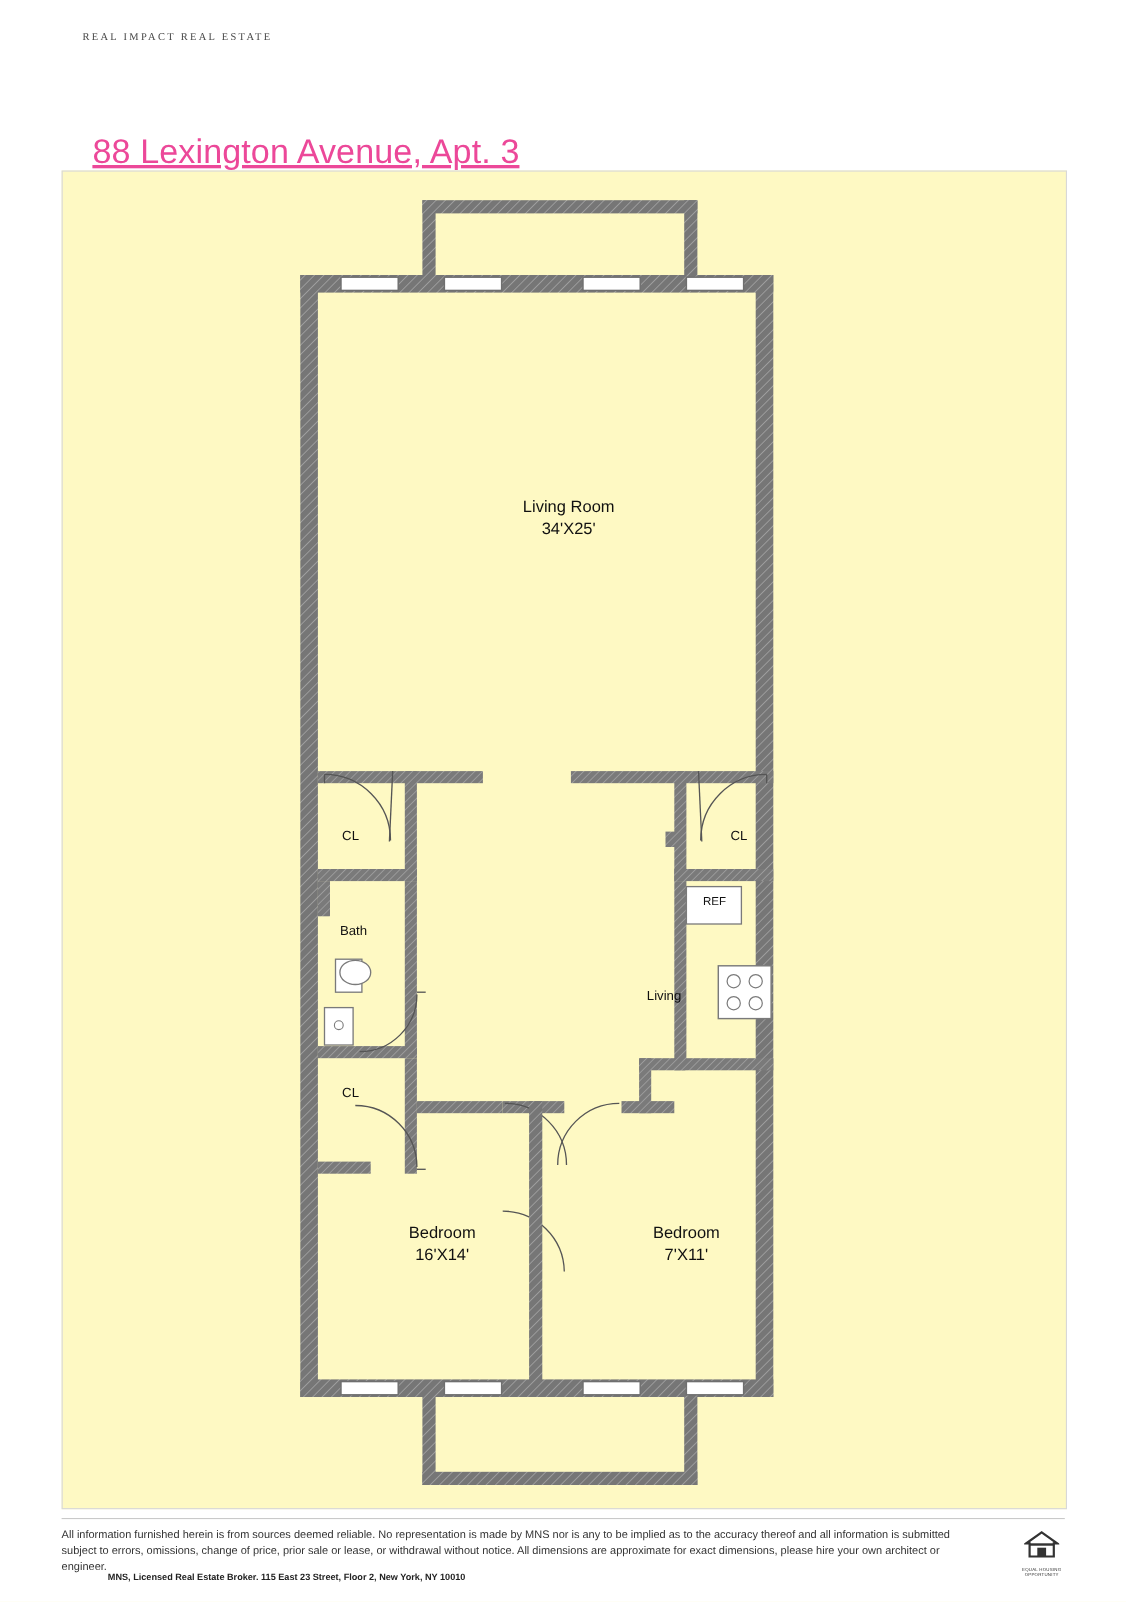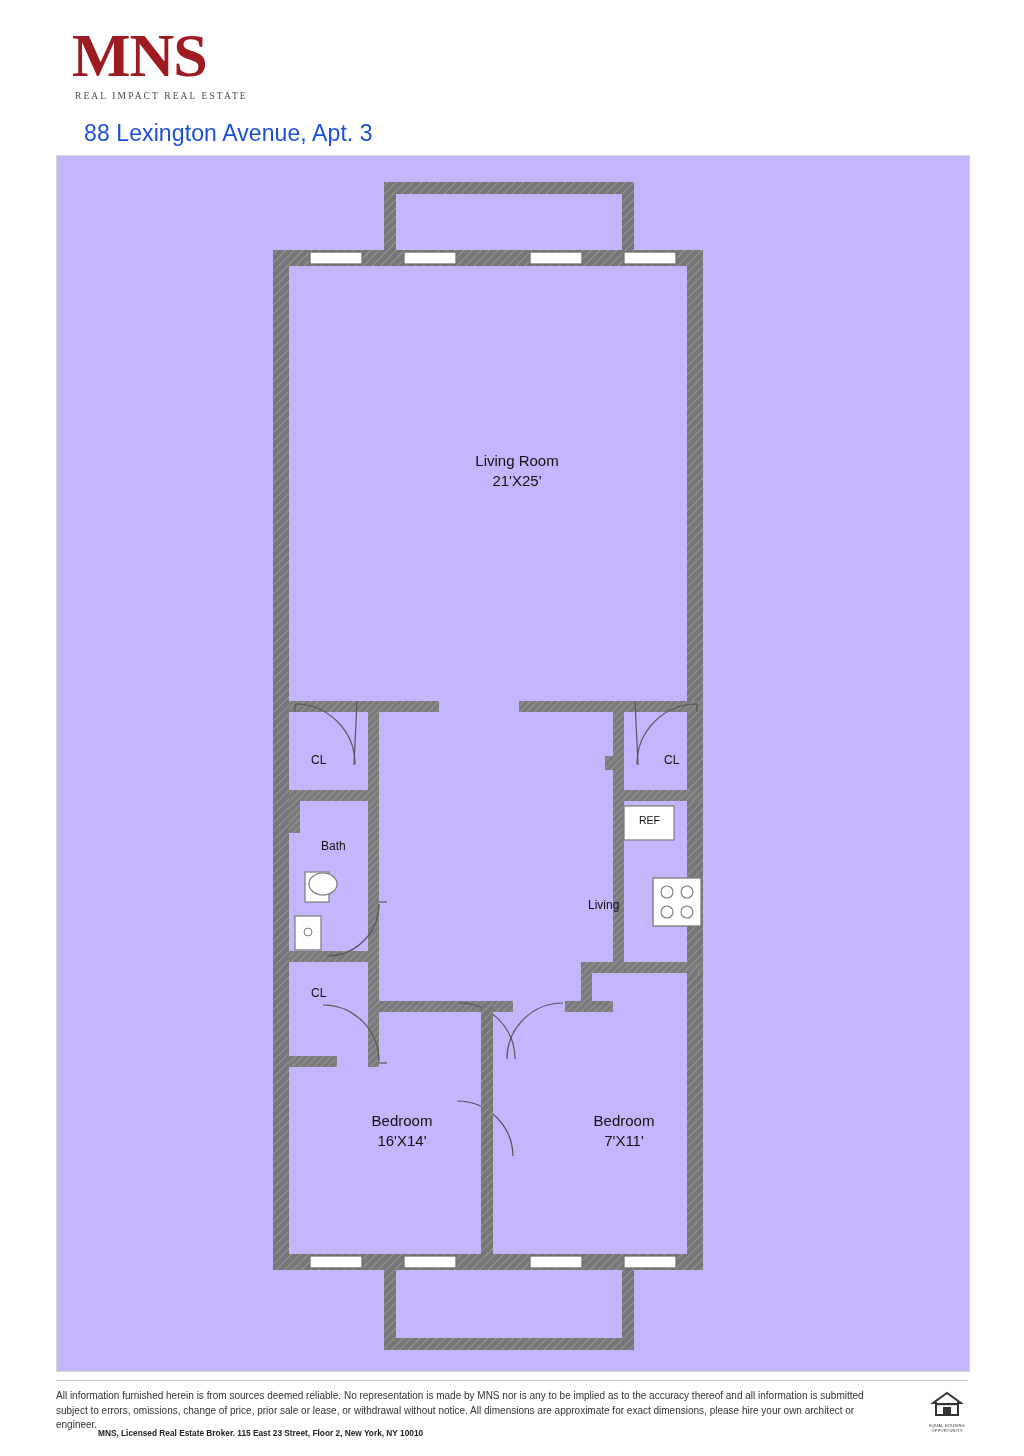--- a/index.html
+++ b/index.html
@@ -37,34 +37,35 @@
     letter-spacing: 2.1px;
     color: #4a4a4a;
     margin-top: 5px;
     padding-left: 3px;
     font-weight: normal;
   }
   #page-title {
     position: absolute;
     left: 84px;
     top: 120px;
-    font-size: 23px;
-    color: #1d4ed8;
+    font-size: 31px;
+    color: #ec4899;
     letter-spacing: 0.1px;
+    text-decoration: underline;
   }
 
   
   #plan-frame {
     position: absolute;
     left: 56px;
     top: 155px;
     width: 912px;
     height: 1215px;
     border: 1px solid #d8d8d8;
-    background: #c4b5fd;
+    background: #fef9c3;
     overflow: hidden;
   }
   #plan-svg { display: block; }
 
   
   .room-label {
     position: absolute;
     text-align: center;
     font-size: 15px;
     color: #111;
@@ -128,21 +129,20 @@
     line-height: 1.25;
     color: #333;
     letter-spacing: 0.2px;
     margin-top: 1px;
   }
 </style>
 </head>
 <body>
 
 <div id="logo-block">
-  <div id="logo-mark">MNS</div>
   <div id="logo-tagline">REAL IMPACT REAL ESTATE</div>
 </div>
 
 <div id="page-title">88 Lexington Avenue, Apt. 3</div>
 
 <div id="plan-frame">
 
   <svg id="plan-svg" width="912" height="1215" viewBox="0 0 912 1215">
     <defs>
       <pattern id="hatch" patternUnits="userSpaceOnUse" width="6" height="6" patternTransform="rotate(45)">
@@ -240,37 +240,37 @@
       <path d="M 400 845 A 56 56 0 0 0 456 790" fill="none" stroke="#555" stroke-width="1.2" transform="translate(0,56) scale(1,-1) translate(0,-1734)"></path>
       <path d="M 402 847 A 56 56 0 0 1 458 903" fill="none" stroke="#555" stroke-width="1.2"></path>
       <path d="M 506 847 A 56 56 0 0 0 450 903" fill="none" stroke="#555" stroke-width="1.2"></path>
 
       <rect x="424" y="845" width="12" height="256" fill="url(#hatch)"></rect>
     </g>
   </svg>
 
   <div class="room-label" style="left:380px; top:295px; width:160px;">
     <span>Living Room</span>
-    <span class="dim">21'X25'</span>
+    <span class="dim">34'X25'</span>
   </div>
 
   <div class="room-label" style="left:265px; top:955px; width:160px;">
     <span>Bedroom</span>
     <span class="dim">16'X14'</span>
   </div>
 
   <div class="room-label" style="left:487px; top:955px; width:160px;">
     <span>Bedroom</span>
     <span class="dim">7'X11'</span>
   </div>
 
   <div class="small-label" style="left:254px; top:597px;">CL</div>
   <div class="small-label" style="left:607px; top:597px;">CL</div>
   <div class="small-label" style="left:254px; top:830px;">CL</div>
-  <div class="small-label" style="left:264px; top:683px;">Bath</div>
+  <div class="small-label" style="left:252px; top:683px;">Bath</div>
   <div class="small-label" style="left:531px; top:742px;">Living</div>
   <div class="tiny-label" style="left:582px; top:658px;">REF</div>
 </div>
 
 <div id="footer">
   <div id="footer-divider"></div>
   <div id="disclaimer">All information furnished herein is from sources deemed reliable. No representation is made by MNS nor is any to be implied as to the accuracy thereof and all information is submitted subject to errors, omissions, change of price, prior sale or lease, or withdrawal without notice. All dimensions are approximate for exact dimensions, please hire your own architect or engineer.</div>
   <div id="broker-line">MNS, Licensed Real Estate Broker. 115 East 23 Street, Floor 2, New York, NY 10010</div>
   <div id="eho-logo">
     <svg width="32" height="28" viewBox="0 0 32 28">

